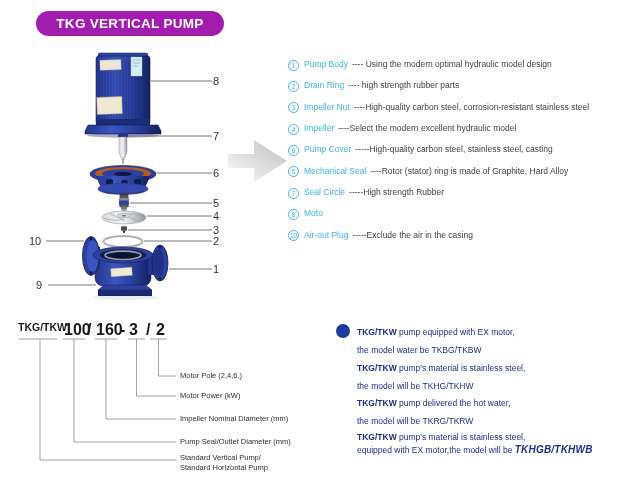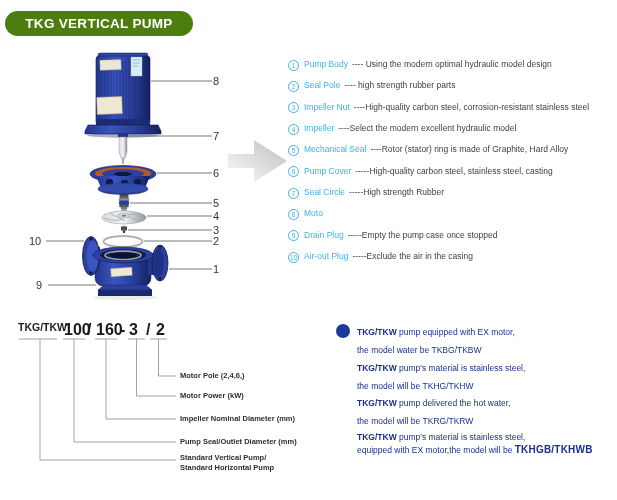--- a/index.html
+++ b/index.html
@@ -1,22 +1,22 @@
 <!DOCTYPE html>
 <html><head>
 <meta charset="utf-8">
 <style>
   html,body{margin:0;padding:0;}
   body{width:617px;height:500px;background:#fff;overflow:hidden;
        font-family:"Liberation Sans",sans-serif;position:relative;}
   .page{position:absolute;left:0;top:0;width:617px;height:500px;background:#fff;}
 
   
-  .banner{position:absolute;left:5px;top:11px;width:188px;height:25px;border-radius:13px;
-          background:#4d7c0f;display:flex;align-items:center;justify-content:center;}
+  .banner{position:absolute;left:36px;top:11px;width:188px;height:25px;border-radius:13px;
+          background:#a21caf;display:flex;align-items:center;justify-content:center;}
   .banner span{color:#fff;font-weight:700;font-size:13.5px;letter-spacing:.3px;}
 
   
   .diagram-svg{position:absolute;left:0;top:45px;}
   .co{position:absolute;font-size:11px;line-height:12px;color:#333;}
   .co.two{width:18px;text-align:center;}
 
   
   .arrow-svg{position:absolute;left:225px;top:132px;}
 
@@ -26,27 +26,27 @@
   .pnum{flex:0 0 auto;width:11px;height:11px;box-sizing:border-box;border:1px solid #3cb4e6;
         border-radius:50%;color:#3cb4e6;font-size:6.5px;line-height:9.5px;text-align:center;
         margin-right:5px;margin-top:.5px;}
   .pname{color:#3cb4e6;margin-right:4px;}
   .pdesc{color:#3f3f3f;text-align:right;}
 
   
   .seg{position:absolute;top:321px;font-weight:700;font-size:16px;color:#1a1a1a;white-space:nowrap;}
   .seg.first{font-size:10.5px;}
   .model-svg{position:absolute;left:0;top:300px;}
-  .mlabel{position:absolute;font-size:7.5px;font-weight:700;color:#2e2e2e;white-space:nowrap;}
+  .mlabel{position:absolute;font-size:7.5px;font-weight:400;color:#2e2e2e;white-space:nowrap;}
 
   
   .dot{position:absolute;left:336px;top:324px;width:14px;height:14px;border-radius:50%;background:#1b3a9e;}
   .nline{position:absolute;left:357px;color:#1c2f8c;font-size:8.5px;white-space:nowrap;}
   .nline b{font-weight:700;}
-  .nline .bigb{font-size:10px;font-weight:700;letter-spacing:.2px;}
+  .nline .bigb{font-size:10px;font-weight:700;letter-spacing:.2px;font-style:italic;}
 </style>
 </head>
 <body>
 
 <div class="page">
 
   <div class="banner">
     <span>TKG VERTICAL PUMP</span>
   </div>
 
@@ -183,56 +183,51 @@
   </svg>
 
   <div class="parts">
     <div class="part-row">
         <span class="pnum">1</span>
         <span class="pname">Pump Body</span>
         <span class="pdesc">---- Using the modern optimal hydraulic model design</span>
       </div>
     <div class="part-row">
         <span class="pnum">2</span>
-        <span class="pname">Seal Pole</span>
+        <span class="pname">Drain Ring</span>
         <span class="pdesc">---- high strength rubber parts</span>
       </div>
     <div class="part-row">
         <span class="pnum">3</span>
         <span class="pname">Impeller Nut</span>
         <span class="pdesc">----High-quality carbon steel, corrosion-resistant stainless steel</span>
       </div>
     <div class="part-row">
         <span class="pnum">4</span>
         <span class="pname">Impeller</span>
         <span class="pdesc">----Select the modern excellent hydraulic model</span>
       </div>
     <div class="part-row">
+        <span class="pnum">6</span>
+        <span class="pname">Pump Cover</span>
+        <span class="pdesc">-----High-quality carbon steel, stainless steel, casting</span>
+      </div>
+    <div class="part-row">
         <span class="pnum">5</span>
         <span class="pname">Mechanical Seal</span>
         <span class="pdesc">----Rotor (stator) ring is made of Graphite, Hard Alloy</span>
       </div>
     <div class="part-row">
-        <span class="pnum">6</span>
-        <span class="pname">Pump Cover</span>
-        <span class="pdesc">-----High-quality carbon steel, stainless steel, casting</span>
-      </div>
-    <div class="part-row">
         <span class="pnum">7</span>
         <span class="pname">Seal Circle</span>
         <span class="pdesc">-----High strength Rubber</span>
       </div>
     <div class="part-row">
         <span class="pnum">8</span>
         <span class="pname">Moto</span>
-      </div>
-    <div class="part-row">
-        <span class="pnum">9</span>
-        <span class="pname">Drain Plug</span>
-        <span class="pdesc">-----Empty the pump case once stopped</span>
       </div>
     <div class="part-row">
         <span class="pnum">10</span>
         <span class="pname">Air-out Plug</span>
         <span class="pdesc">-----Exclude the air in the casing</span>
       </div>
   </div>
 
   <span class="seg first" style="left:18px">TKG/TKW</span>
   <span class="seg" style="left:64px">100</span>

